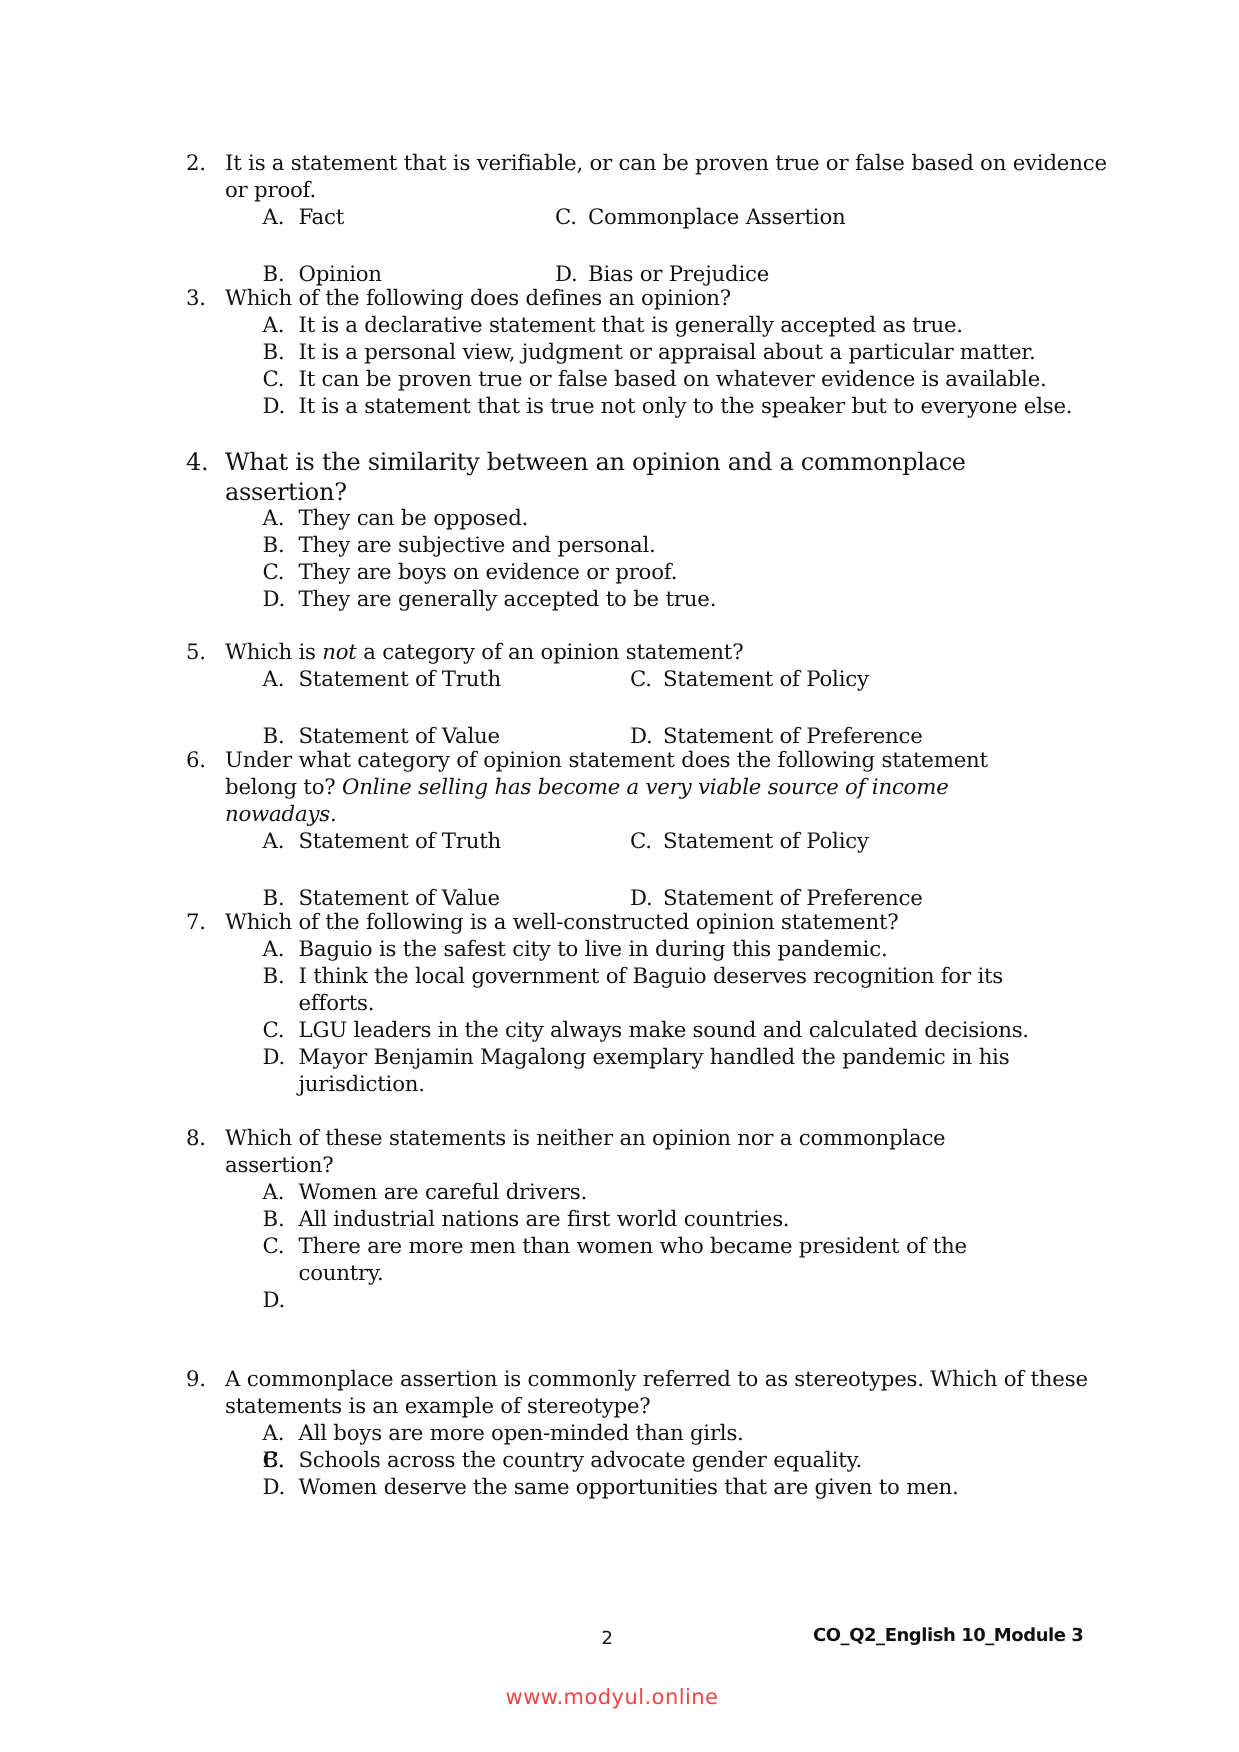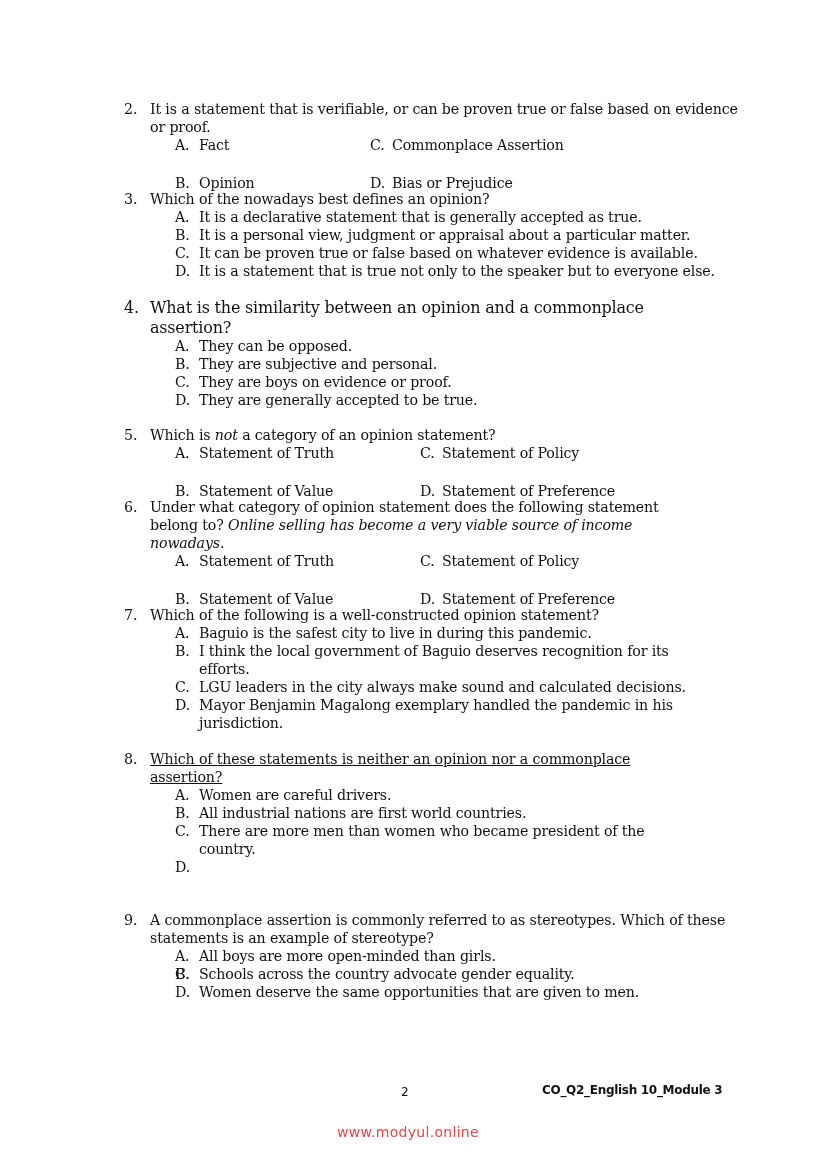--- a/index.html
+++ b/index.html
@@ -31,21 +31,21 @@
   <div class="grid">
     <div class="cell"><span class="lbl">A.</span><span>Fact</span></div>
     <div class="cell r"><span class="lbl">C.</span><span>Commonplace Assertion</span></div>
     <div class="cell"><span class="lbl">B.</span><span>Opinion</span></div>
     <div class="cell r"><span class="lbl">D.</span><span>Bias or Prejudice</span></div>
   </div>
 </div>
 
 <div class="q" style="top:190px;">
   <span class="qnum">3.</span>
-  <div class="qtext">Which of the nowadays best defines an opinion?</div>
+  <div class="qtext">Which of the following does defines an opinion?</div>
   <div class="opts">
     <div class="opt"><span class="lbl">A.</span><span>It is a declarative statement that is generally accepted as true.</span></div>
     <div class="opt"><span class="lbl">B.</span><span>It is a personal view, judgment or appraisal about a particular matter.</span></div>
     <div class="opt"><span class="lbl">C.</span><span>It can be proven true or false based on whatever evidence is available.</span></div>
     <div class="opt" style="width:520px;"><span class="lbl">D.</span><span>It is a statement that is true not only to the speaker but to everyone else.</span></div>
   </div>
 </div>
 
 <div class="q big" style="top:298px;">
   <span class="qnum">4.</span>
@@ -86,21 +86,21 @@
   <div class="opts">
     <div class="opt"><span class="lbl">A.</span><span>Baguio is the safest city to live in during this pandemic.</span></div>
     <div class="opt" style="width:500px;"><span class="lbl">B.</span><span>I think the local government of Baguio deserves recognition for its efforts.</span></div>
     <div class="opt"><span class="lbl">C.</span><span>LGU leaders in the city always make sound and calculated decisions.</span></div>
     <div class="opt" style="width:520px;"><span class="lbl">D.</span><span>Mayor Benjamin Magalong exemplary handled the pandemic in his jurisdiction.</span></div>
   </div>
 </div>
 
 <div class="q" style="top:750px;">
   <span class="qnum">8.</span>
-  <div class="qtext" style="width:525px;text-decoration:underline;">Which of these statements is neither an opinion nor a commonplace assertion?</div>
+  <div class="qtext" style="width:525px;">Which of these statements is neither an opinion nor a commonplace assertion?</div>
   <div class="opts">
     <div class="opt"><span class="lbl">A.</span><span>Women are careful drivers.</span></div>
     <div class="opt"><span class="lbl">B.</span><span>All industrial nations are first world countries.</span></div>
     <div class="opt" style="width:500px;"><span class="lbl">C.</span><span>There are more men than women who became president of the country.</span></div>
     <div class="opt" style="width:560px;"><span class="lbl">D.</span></div>
   </div>
 </div>
 
 <div class="q" style="top:911px;">
   <span class="qnum">9.</span>

